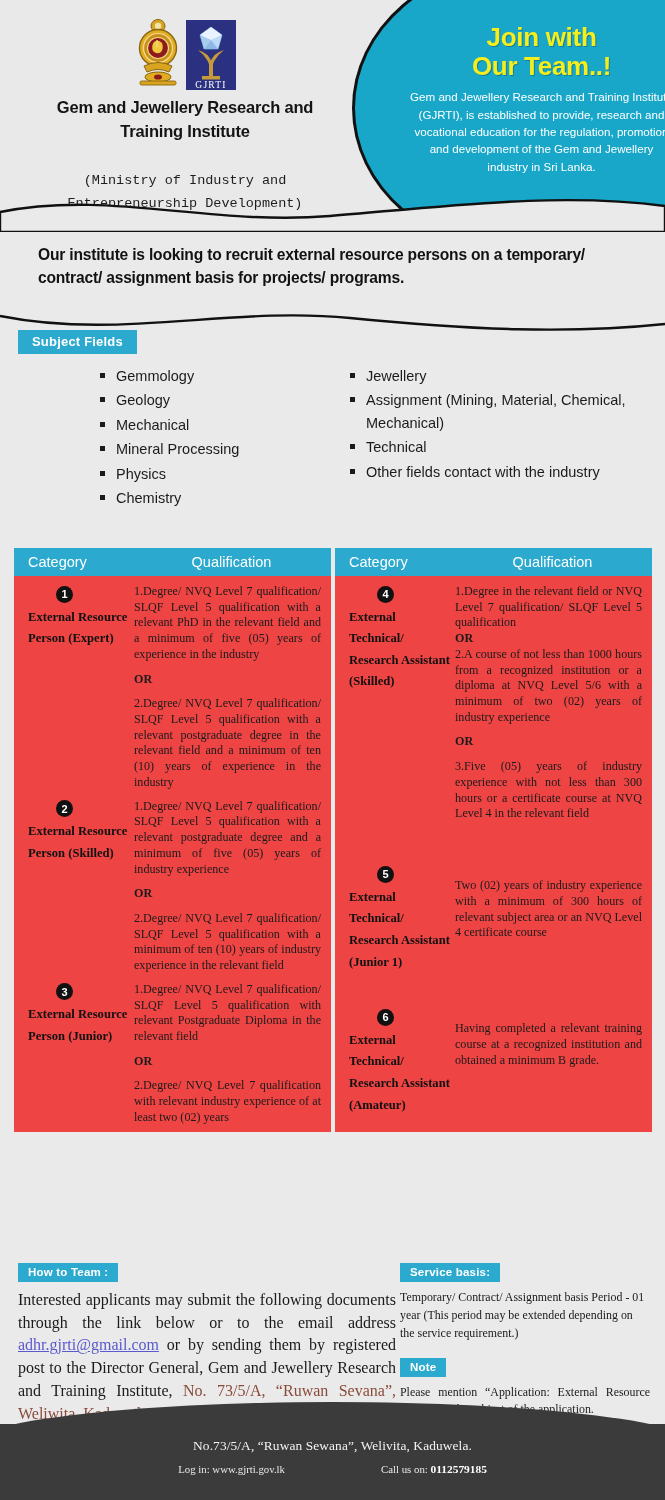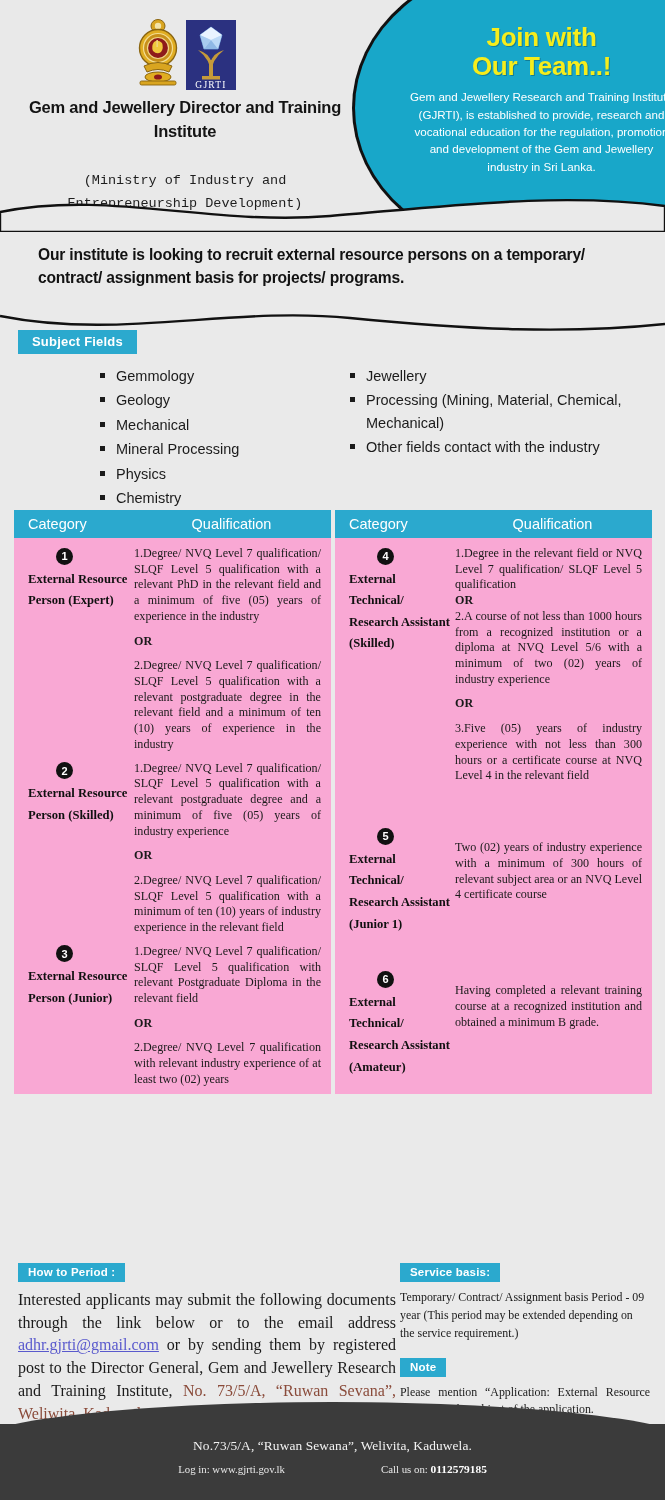--- a/index.html
+++ b/index.html
@@ -101,21 +101,21 @@
     font-size: 14.5px; color: #1b1b1b; line-height: 1.55;
     padding-left: 16px; position: relative; margin-bottom: 2px;
   }
   .subject-col li::before {
     content: ""; position: absolute; left: 0; top: 8px;
     width: 5px; height: 5px; background: #1b1b1b;
   }
 
   
   .tables { position: absolute; left: 14px; top: 510px; width: 638px; display: flex; gap: 4px; }
-  .tbl { width: 317px; background: #f9a8d4; }
+  .tbl { width: 317px; background: #ef4444; margin-top: 38px; }
   .tbl-head {
     display: flex; background: #2ba9ce; color: #fff;
     font-size: 14.5px; height: 28px; align-items: center;
   }
   .tbl-head .c1 { width: 118px; padding-left: 14px; }
   .tbl-head .c2 { flex: 1; text-align: center; }
   .tbl-body { padding-bottom: 6px; }
   .row { display: flex; padding-top: 8px; }
   .cat-cell { width: 118px; padding-left: 14px; }
   .num {
@@ -227,21 +227,21 @@
             </g>
             <path d="M14 30 q13 10 13 24 q0 -14 13 -24 q-13 4 -13 13 q0 -9 -13 -13z" fill="#c59a3a"></path>
             <rect x="25" y="40" width="4" height="18" fill="#c59a3a"></rect>
             <rect x="18" y="56" width="18" height="3.5" fill="#c59a3a"></rect>
             <text x="27" y="68" font-family="Liberation Serif, serif" font-size="9.5" fill="#ffffff" text-anchor="middle" letter-spacing="1.2">GJRTI</text>
           </svg>
         </span>
 
       </div>
 
-      <div class="org-title">Gem and Jewellery Director and Training Institute</div>
+      <div class="org-title">Gem and Jewellery Research and Training Institute</div>
       <div class="org-sub">(Ministry of Industry and Entrepreneurship Development)</div>
     </div>
 
     <div class="hero">
       <div class="hero-inner">
         <div class="hero-title">Join with</div>
         <div class="hero-title">Our Team..!</div>
         <div class="hero-body">Gem and Jewellery Research and Training Institute (GJRTI), is established to provide, research and vocational education for the regulation, promotion and development of the Gem and Jewellery industry in Sri Lanka.</div>
       </div>
     </div>
@@ -268,21 +268,22 @@
         <li>Geology</li>
         <li>Mechanical</li>
         <li>Mineral Processing</li>
         <li>Physics</li>
         <li>Chemistry</li>
       </ul>
     </div>
     <div class="subject-col right">
       <ul>
         <li>Jewellery</li>
-        <li>Processing (Mining, Material, Chemical, Mechanical)</li>
+        <li>Assignment (Mining, Material, Chemical, Mechanical)</li>
+        <li>Technical</li>
         <li>Other fields contact with the industry</li>
       </ul>
     </div>
   </div>
 
   <div class="tables">
 
     <div class="tbl">
       <div class="tbl-head">
         <div class="c1">Category</div>
@@ -368,34 +369,34 @@
           <div class="qual-cell" style="padding-top:14px">
             <p>Having completed a relevant training course at a recognized institution and obtained a minimum B grade.</p>
           </div>
         </div>
 
       </div>
     </div>
   </div>
 
   <div class="apply-wrap">
-    <span class="badge sm">How to Period :</span>
+    <span class="badge sm">How to Team :</span>
     <div class="apply-body"><span>Interested applicants may submit the following documents through the link below or to the email address </span><a class="mail" href="#">adhr.gjrti@gmail.com</a><span> or by sending them by registered post to the Director General, Gem and Jewellery Research and Training Institute, </span><span class="addr">No. 73/5/A, “Ruwan Sevana”, Weliwita, Kaduwela.</span></div>
 
     <ul class="doc-list">
       <li>A completed resume</li>
       <li>Cover letter</li>
       <li>Copies of Educational and Professional Certificates</li>
       <li>Contact information of two professionals who can provide information</li>
     </ul>
   </div>
 
   <div class="service-wrap">
     <span class="badge sm">Service basis:</span>
-    <div class="service-body">Temporary/ Contract/ Assignment basis Period - 09 year (This period may be extended depending on the service requirement.)</div>
+    <div class="service-body">Temporary/ Contract/ Assignment basis Period - 01 year (This period may be extended depending on the service requirement.)</div>
 
     <div class="note-badge-wrap">
       <span class="badge sm">Note</span>
     </div>
     <div class="note-body">Please mention “Application: External Resource Person” as the subject of the application.</div>
   </div>
 
   <div class="footer-curve">
     <div class="footer-inner">
       <div class="foot-addr">No.73/5/A, “Ruwan Sewana”, Welivita, Kaduwela.</div>

